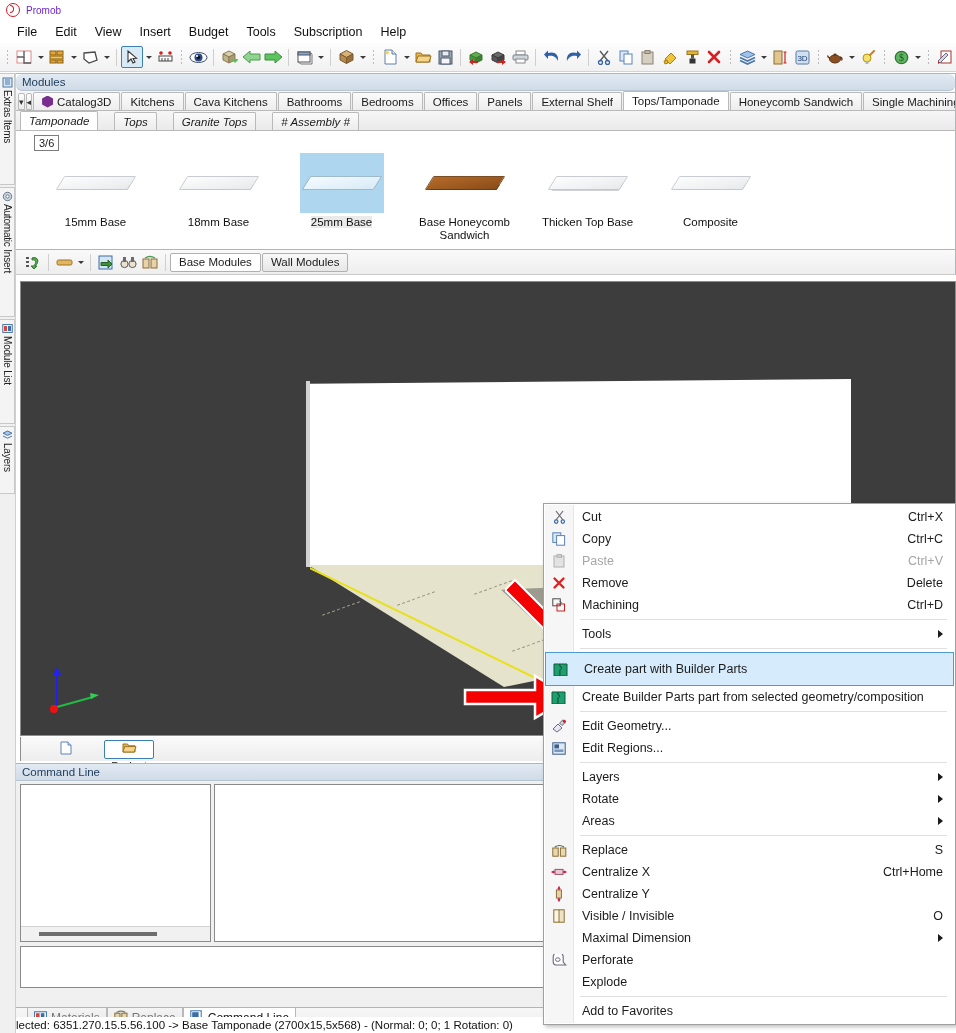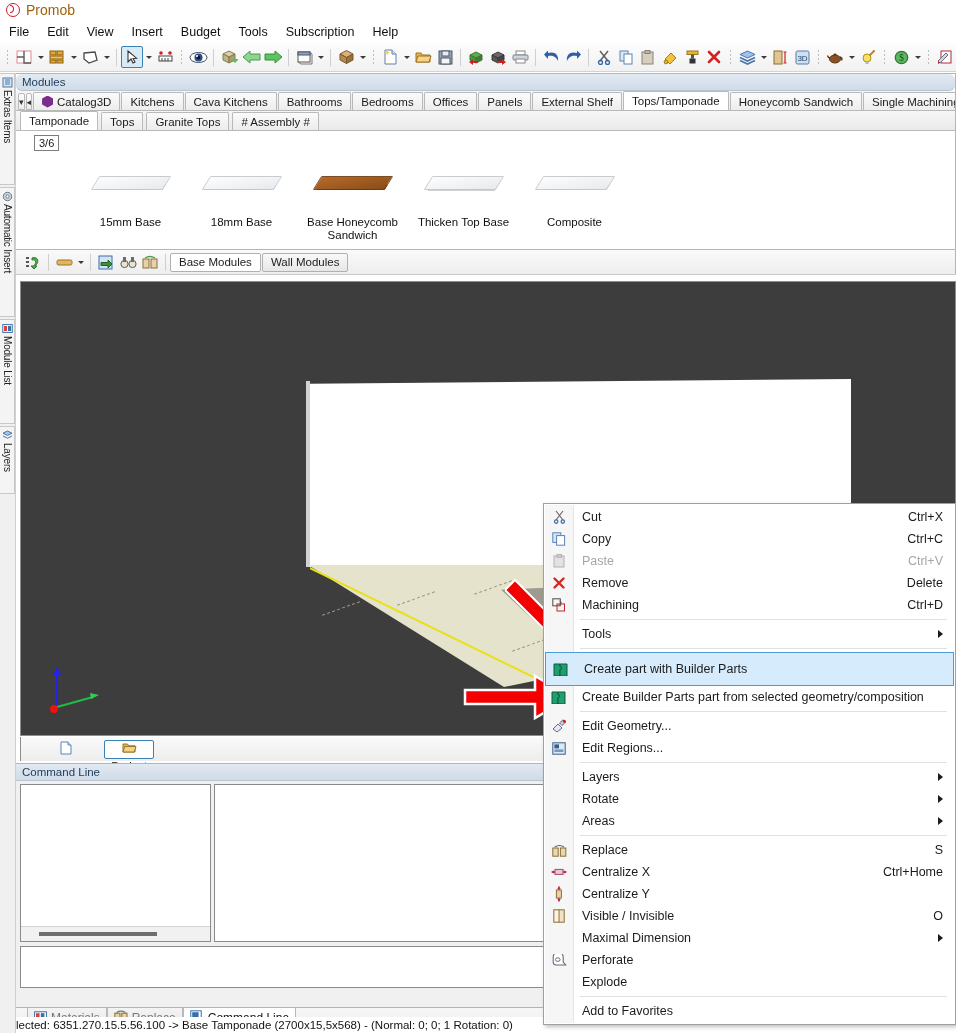--- a/index.html
+++ b/index.html
@@ -36,28 +36,29 @@
   .app-logo:after {
     content: "";
     position: absolute;
     left: 3px; top: 1px;
     width: 4px; height: 8px;
     border: 1.6px solid #cf1c2a;
     border-left: none;
     border-radius: 0 5px 5px 0;
     box-sizing: border-box;
   }
-  .app-title { font-size: 14px; color: #a16207; }
+  .app-title { font-size: 10px; color: #6d28d9; }
 
   
   .menubar {
     height: 23px;
     display: flex;
     align-items: center;
     background: #ffffff;
+    padding-left: 8px;
     font-size: 12.5px;
   }
   .menubar .mi {
     padding: 3px 9px;
     cursor: default;
     color: #101010;
   }
 
   
   .toolbar {
@@ -205,47 +206,47 @@
     padding-left: 4px;
   }
   .tab2 {
     height: 18px;
     padding: 0 8px;
     display: flex; align-items: center;
     font-size: 11.5px;
     background: linear-gradient(#fbfbfb,#ececec);
     border: 1px solid #b9b9b9;
     border-bottom: none;
-    margin-right: 3px;
+    margin-right: 16px;
     box-sizing: border-box;
     white-space: nowrap;
     border-radius: 2px 2px 0 0;
+    font-style: italic;
   }
   .tab2.active { background: #ffffff; height: 19px; }
 
   .catalog-area {
     position: relative;
     height: 119px;
     background: #ffffff;
     border-top: none;
-    padding-left: 35px;
   }
   .page-chip {
     position: absolute;
     left: 18px; top: 4px;
     border: 1px solid #7d7d7d;
     background: #fff;
     font-size: 11px;
     padding: 0 4px;
     line-height: 14px;
   }
   .items-row {
     display: flex;
     padding: 22px 0 0 26px;
-    gap: 4px;
+    gap: 16px;
   }
   .cat-item {
     width: 107px;
     display: flex;
     flex-direction: column;
     align-items: center;
   }
   .cat-item .thumbbox {
     width: 84px; height: 60px;
     display: flex; align-items: center; justify-content: center;
@@ -879,20 +880,29 @@
       <div class="cat-item">
         <div class="thumbbox">
           <div class="slab">
               <div class="side"></div>
               <div class="top"></div>
             </div>
         </div>
         <div class="caption"><span>18mm Base</span></div>
       </div>
 
+      <div class="cat-item selected">
+        <div class="thumbbox">
+          <div class="slab blue">
+              <div class="side"></div>
+              <div class="top"></div>
+            </div>
+        </div>
+        <div class="caption"><span>25mm Base</span></div>
+      </div>
 
       <div class="cat-item">
         <div class="thumbbox">
           <div class="slab wood">
               <div class="side"></div>
               <div class="top"></div>
             </div>
         </div>
         <div class="caption"><span>Base Honeycomb Sandwich</span></div>
       </div>

